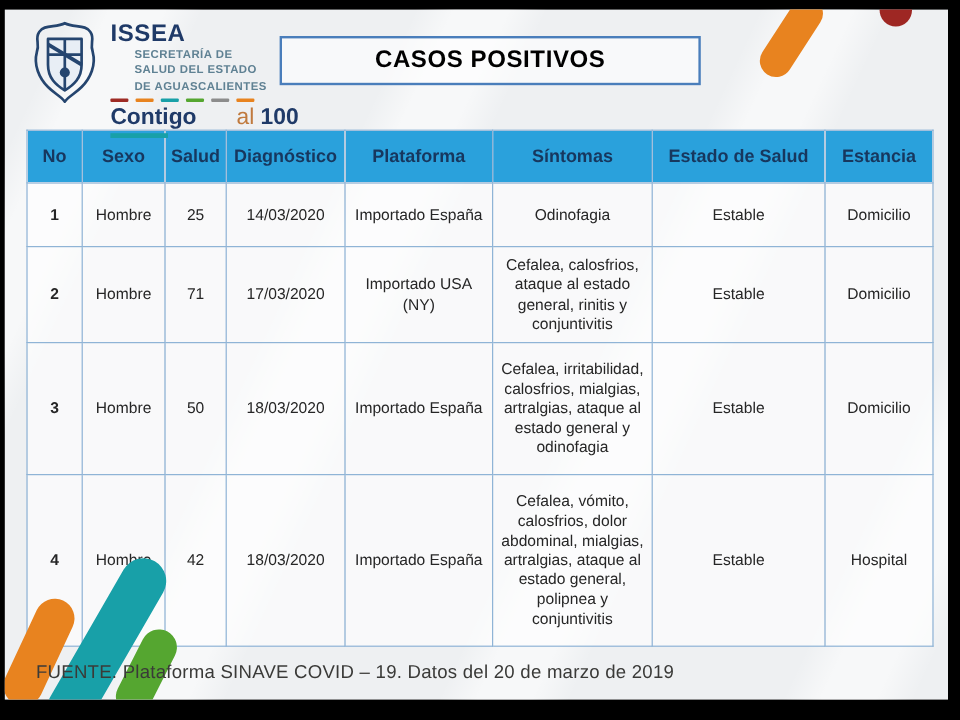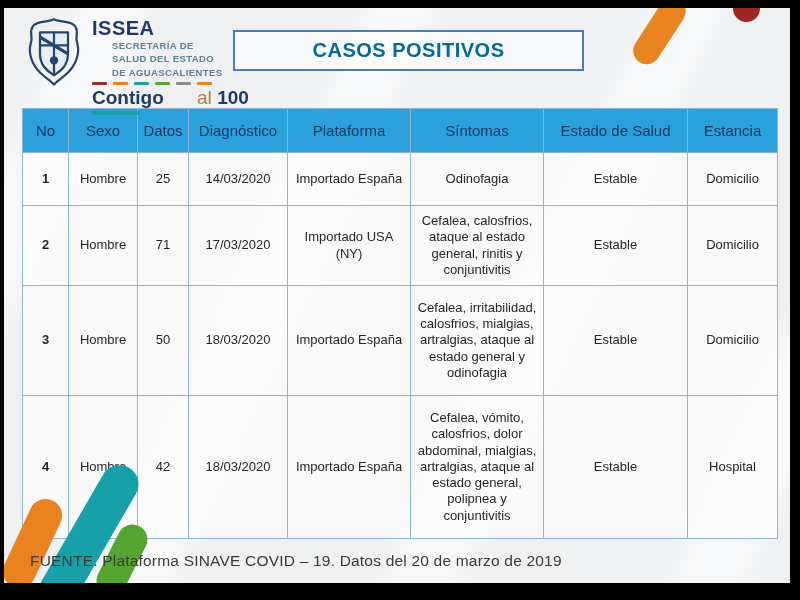--- a/index.html
+++ b/index.html
@@ -30,36 +30,36 @@
   .dash{display:inline-block;width:15px;height:3px;border-radius:1px;}
   .tagline{font-size:19px;line-height:1.05;color:var(--navy);}
   .tagline .b{font-weight:800;}
   .tagline .al{font-weight:400;color:#c07a3e;margin-left:28px;}
   .brand-underline{width:48px;height:4px;background:var(--accent_teal);margin-top:3px;}
   
   .title-box{
     position:absolute;left:229px;top:22px;width:347px;height:37px;z-index:3;
     border:2px solid var(--title_border);background:rgba(255,255,255,.6);
     display:flex;align-items:center;justify-content:center;
-    font-size:20px;font-weight:700;color:#0369a1;letter-spacing:.5px;
+    font-size:20px;font-weight:700;color:#000000;letter-spacing:.5px;
   }
   
   table.cases{
     position:absolute;left:18px;top:100px;z-index:2;
     width:755px;table-layout:fixed;border-collapse:collapse;
   }
   table.cases th, table.cases td{
     border:1px solid var(--table_border);
     text-align:center;vertical-align:middle;padding:1px 3px;
     overflow:hidden;
   }
   table.cases thead tr{height:44px;}
   table.cases th{
     background:var(--header_bg);color:var(--header_text);
-    font-size:15px;font-weight:400;margin-left:20px;
+    font-size:15px;font-weight:700;margin-left:20px;
   }
   table.cases td{
     background:rgba(255,255,255,.62);
     font-size:13px;color:#262626;line-height:1.25;
   }
   td.no{font-weight:700;color:#111;}
   tr.r0{height:53px;} tr.r1{height:80px;} tr.r2{height:110px;} tr.r3{height:143px;}
   .c0{width:46px;} .c1{width:69px;} .c2{width:51px;} .c3{width:99px;}
   .c4{width:123px;} .c5{width:133px;} .c6{width:144px;} .c7{width:90px;}
   
@@ -124,21 +124,21 @@
         <col class="c3">
       <col class="c4">
         <col class="c5">
         <col class="c6">
         <col class="c7">
     </colgroup>
     <thead>
       <tr>
         <th>No</th>
         <th>Sexo</th>
-        <th>Datos</th>
+        <th>Salud</th>
         <th>Diagnóstico</th>
         <th>Plataforma</th>
         <th>Síntomas</th>
         <th>Estado de Salud</th>
         <th>Estancia</th>
       </tr>
     </thead>
     <tbody>
       <tr class="r0">
         <td class="no">1</td>

